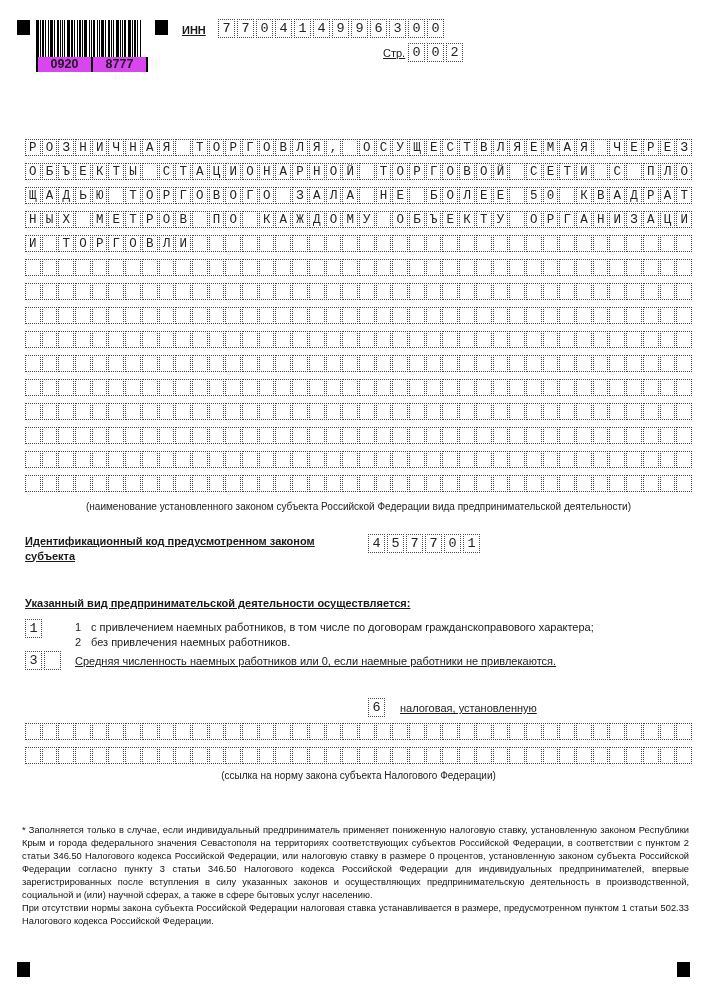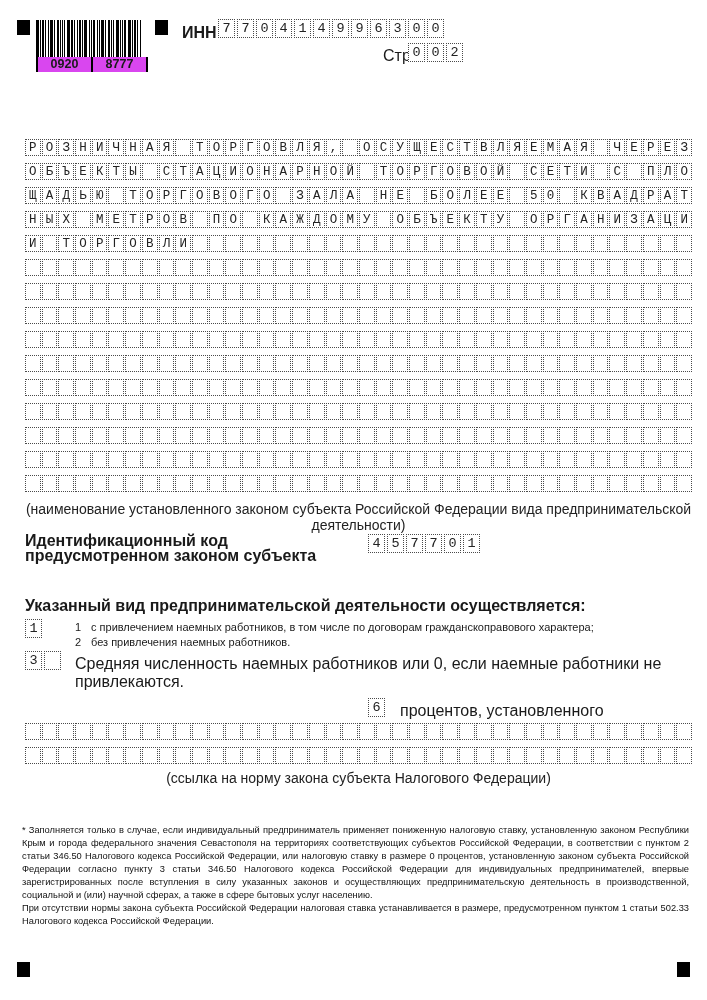--- a/index.html
+++ b/index.html
@@ -29,23 +29,23 @@
 
   
   .chargrid{position:absolute;left:25px;width:667px;}
   .cellgrid{display:grid;grid-template-columns:repeat(40,1fr);gap:1px;height:17px;margin-bottom:7px;}
   .gcell{
     border:1px dotted var(--cellb);background:#fff;box-sizing:border-box;
     display:flex;align-items:center;justify-content:center;
     font-family:"Liberation Mono", monospace;font-size:12.5px;color:#222;overflow:hidden;
   }
 
-  .lbl{position:absolute;font-size:16px;}
+  .lbl{position:absolute;font-size:11px;text-decoration:underline;}
   .b{font-weight:bold;}
-  .caption{position:absolute;left:25px;width:667px;text-align:center;font-size:14px;color:#222;}
+  .caption{position:absolute;left:25px;width:667px;text-align:center;font-size:10px;color:#222;}
   .optline{display:flex;line-height:15px;font-size:11px;}
   .optline .num{width:16px;flex:none;}
   .footnote{position:absolute;left:22px;width:667px;font-size:9.3px;line-height:13px;text-align:justify;color:#111;}
 </style>
 </head>
 <body>
 
 <div class="page">
 
   <div class="sq" style="left:17px;top:20px;"></div>
@@ -750,21 +750,21 @@
 
   <div class="crow" style="left:25px;top:651px;">
       <span class="cell">3</span>
       <span class="cell"></span>
     </div>
   <div class="lbl" style="left:75px;top:655px;">Средняя численность наемных работников или 0, если наемные работники не привлекаются.</div>
 
   <div class="crow" style="left:368px;top:698px;">
       <span class="cell">6</span>
     </div>
-  <div class="lbl" style="left:400px;top:702px;">процентов, установленного</div>
+  <div class="lbl" style="left:400px;top:702px;">налоговая, установленную</div>
 
   <div class="chargrid" style="top:723px;">
       <div class="cellgrid">
         <span class="gcell"></span>
         <span class="gcell"></span>
         <span class="gcell"></span>
         <span class="gcell"></span>
         <span class="gcell"></span>
         <span class="gcell"></span>
         <span class="gcell"></span>

